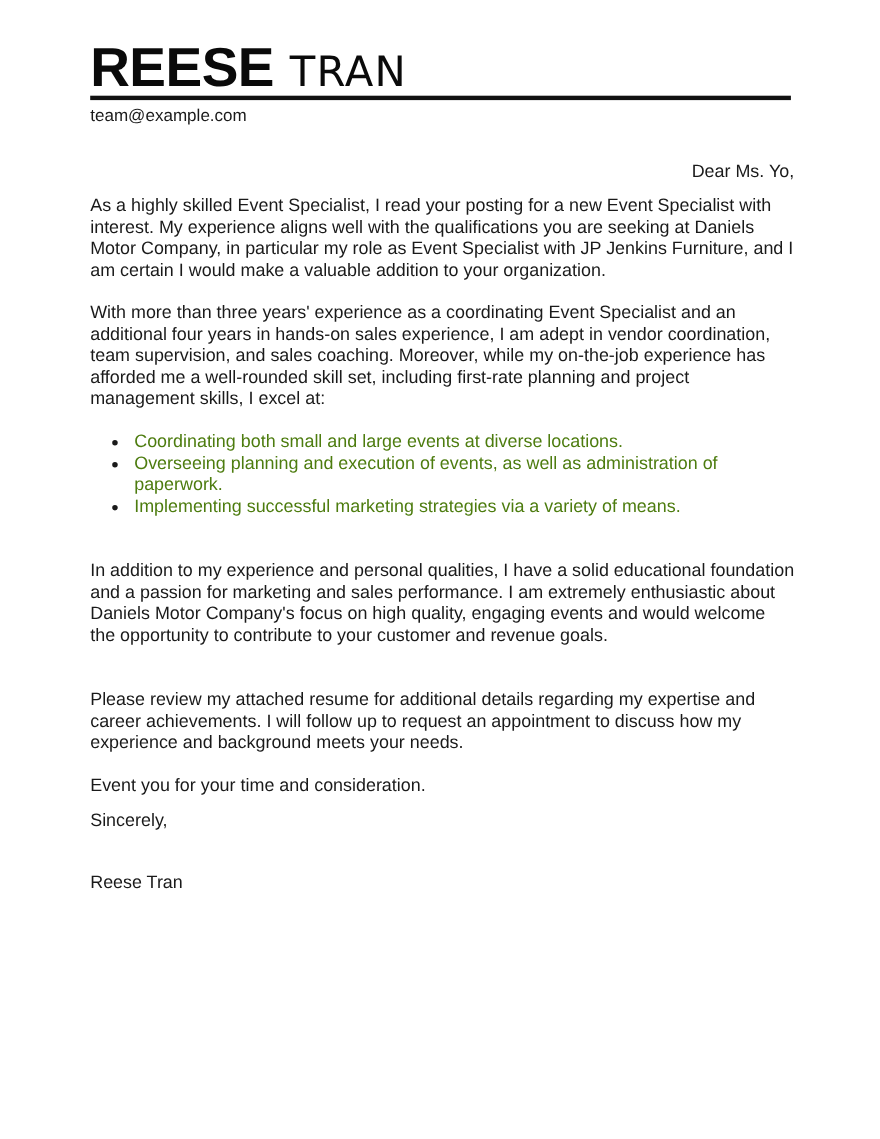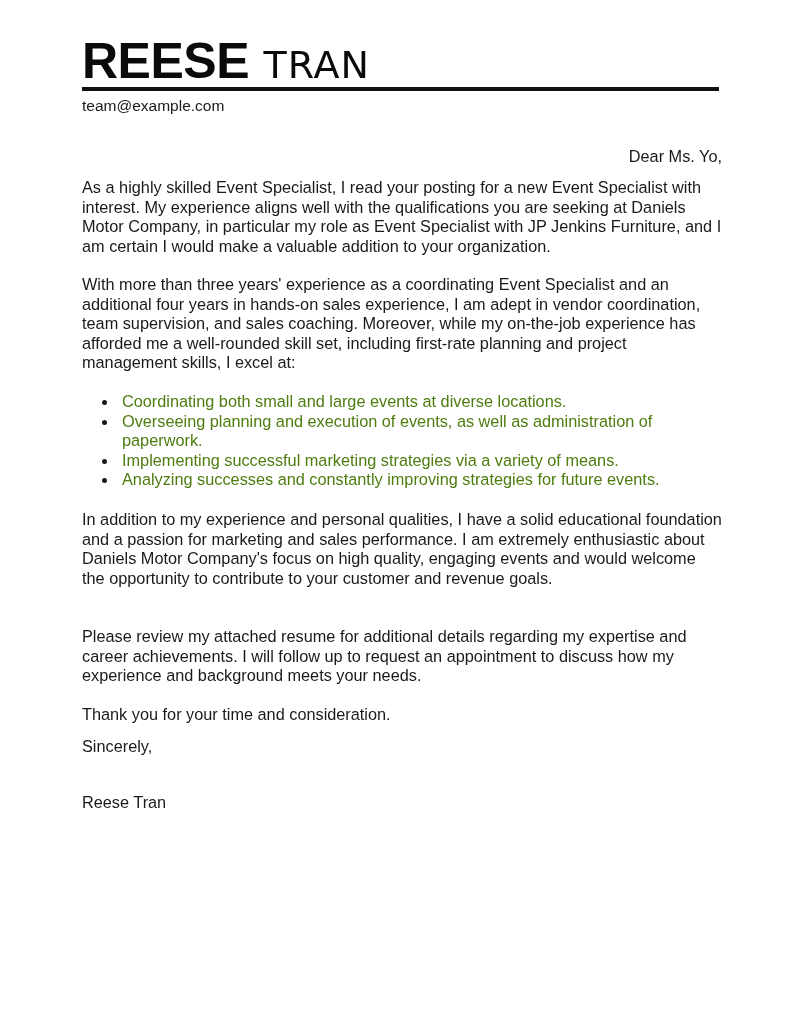--- a/index.html
+++ b/index.html
@@ -129,36 +129,32 @@
     <span>Coordinating both small and large events at diverse locations.</span>
   </li>
   <li>
     <span class="dot"></span>
     <span>Overseeing planning and execution of events, as well as administration of paperwork.</span>
   </li>
   <li>
     <span class="dot"></span>
     <span>Implementing successful marketing strategies via a variety of means.</span>
   </li>
-  <li>
-    <span class="dot"></span>
-    <span>Analyzing successes and constantly improving strategies for future events.</span>
-  </li>
 </ul>
 
 <div class="body-text para3">
   <p>In addition to my experience and personal qualities, I have a solid educational foundation and a passion for marketing and sales performance. I am extremely enthusiastic about Daniels Motor Company's focus on high quality, engaging events and would welcome the opportunity to contribute to your customer and revenue goals.</p>
 </div>
 
 <div class="body-text para4">
   <p>Please review my attached resume for additional details regarding my expertise and career achievements. I will follow up to request an appointment to discuss how my experience and background meets your needs.</p>
 </div>
 
 <div class="body-text thanks">
-  <p>Thank you for your time and consideration.</p>
+  <p>Event you for your time and consideration.</p>
 </div>
 
 <div class="body-text closing">
   <p>Sincerely,</p>
 </div>
 
 <div class="body-text signature">
   <p>Reese Tran</p>
 </div>
 

